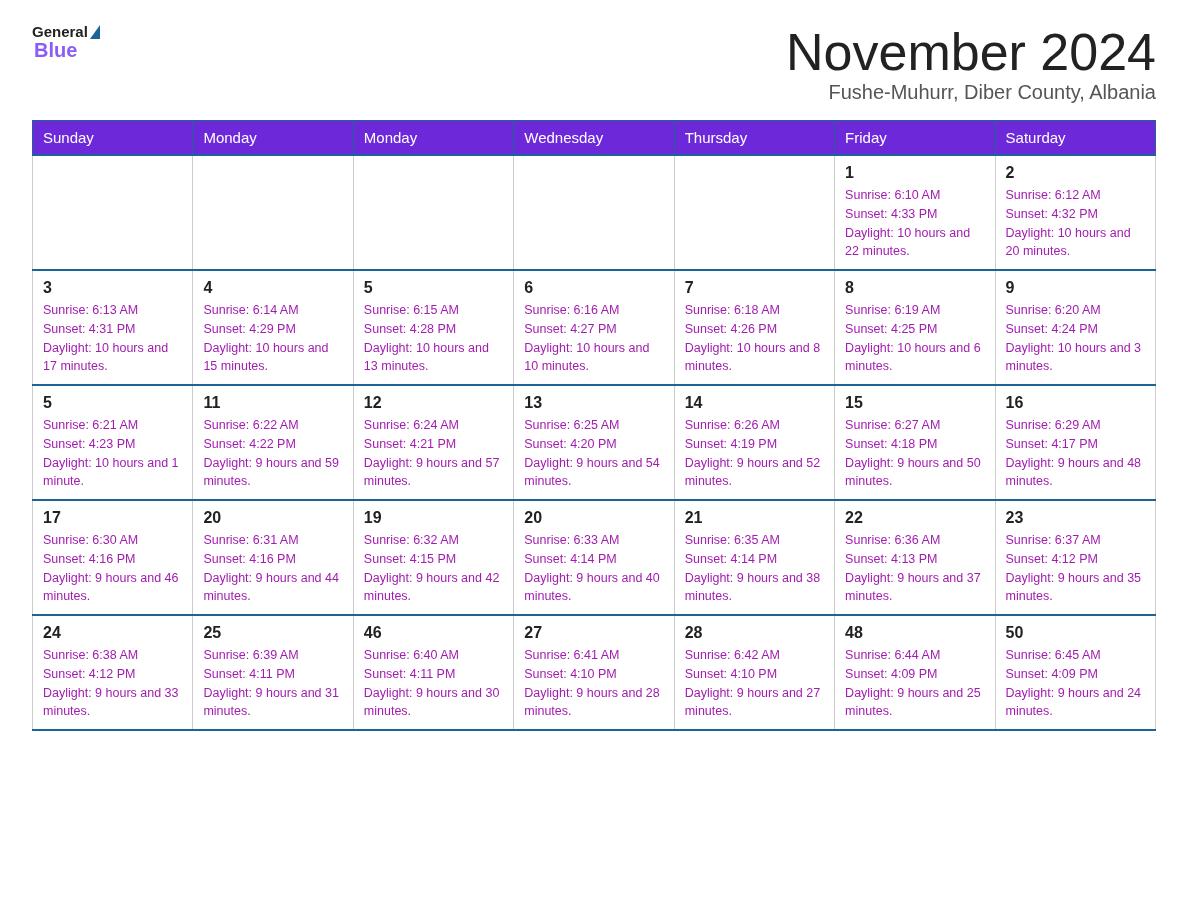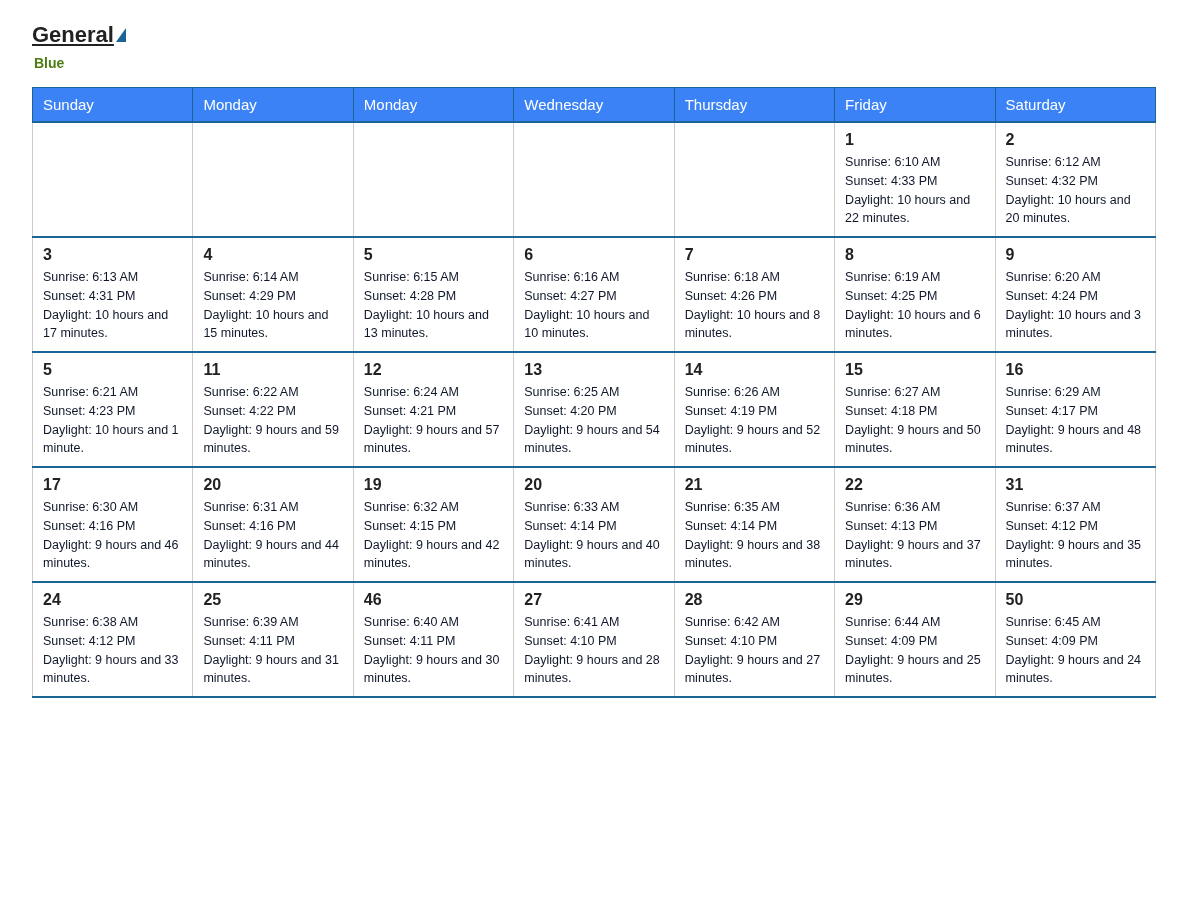--- a/index.html
+++ b/index.html
@@ -16,64 +16,62 @@
       margin-bottom: 16px;
     }
     .logo {
       display: flex;
       flex-direction: column;
       align-items: flex-start;
     }
     .logo-text {
       display: flex;
       align-items: center;
-      font-size: 22px;
+      font-size: 15px;
       font-weight: bold;
       color: #222;
       line-height: 1;
-      text-decoration: underline;
     }
     .logo-general { color: #222; }
     .logo-triangle {
       display: inline-block;
       width: 0;
       height: 0;
       border-left: 10px solid transparent;
       border-bottom: 14px solid #1a6496;
       margin-left: 2px;
       margin-right: 1px;
       vertical-align: middle;
     }
     .logo-subtext {
-      color: #4d7c0f;
-      font-size: 14px;
+      color: #8b5cf6;
+      font-size: 20px;
       font-weight: bold;
       margin-left: 2px;
-      margin-top: 9px;
     }
     .title-block {
       text-align: right;
     }
     .month-title {
       font-size: 52px;
       font-weight: normal;
       color: #222;
       line-height: 1.1;
     }
     .location-title {
       font-size: 20px;
       color: #555;
     }
     .calendar {
       width: 100%;
       border-collapse: collapse;
       border: 1px solid #ccc;
     }
     .calendar th {
-      background: #3b82f6;
+      background: #6d28d9;
       color: #fff;
       font-size: 15px;
       font-weight: normal;
       padding: 8px 10px;
       text-align: left;
       border: 1px solid #1a6496;
     }
     .calendar td {
       vertical-align: top;
       padding: 8px 10px;
@@ -84,40 +82,44 @@
       color: #222;
     }
     .day-number {
       font-size: 16px;
       font-weight: bold;
       color: #222;
       display: block;
       margin-bottom: 4px;
     }
     .day-info {
-      color: #0f172a;
+      color: #a21caf;
       font-size: 12.5px;
       line-height: 1.5;
     }
     .empty-cell {
       background: #fff;
     }
     tr { border-bottom: 2px solid #1a6496; }
   </style>
 </head>
 <body>
 
 <div class="header">
   <div class="logo">
     <div class="logo-text">
       <span class="logo-general">General</span>
       <span class="logo-triangle"></span>
     </div>
     <span class="logo-subtext">Blue</span>
   </div>
+  <div class="title-block">
+    <div class="month-title">November 2024</div>
+    <div class="location-title">Fushe-Muhurr, Diber County, Albania</div>
+  </div>
 </div>
 
 <table class="calendar">
   <thead>
     <tr>
     <th>Sunday</th>
         <th>Monday</th>
         <th>Monday</th>
         <th>Wednesday</th>
         <th>Thursday</th>
@@ -220,21 +222,21 @@
         </td>
         <td>
           <span class="day-number">21</span>
           <div class="day-info">Sunrise: 6:35 AM<br>Sunset: 4:14 PM<br>Daylight: 9 hours and 38 minutes.</div>
         </td>
         <td>
           <span class="day-number">22</span>
           <div class="day-info">Sunrise: 6:36 AM<br>Sunset: 4:13 PM<br>Daylight: 9 hours and 37 minutes.</div>
         </td>
         <td>
-          <span class="day-number">31</span>
+          <span class="day-number">23</span>
           <div class="day-info">Sunrise: 6:37 AM<br>Sunset: 4:12 PM<br>Daylight: 9 hours and 35 minutes.</div>
         </td>
       </tr>
       <tr>
         <td>
           <span class="day-number">24</span>
           <div class="day-info">Sunrise: 6:38 AM<br>Sunset: 4:12 PM<br>Daylight: 9 hours and 33 minutes.</div>
         </td>
         <td>
           <span class="day-number">25</span>
@@ -246,21 +248,21 @@
         </td>
         <td>
           <span class="day-number">27</span>
           <div class="day-info">Sunrise: 6:41 AM<br>Sunset: 4:10 PM<br>Daylight: 9 hours and 28 minutes.</div>
         </td>
         <td>
           <span class="day-number">28</span>
           <div class="day-info">Sunrise: 6:42 AM<br>Sunset: 4:10 PM<br>Daylight: 9 hours and 27 minutes.</div>
         </td>
         <td>
-          <span class="day-number">29</span>
+          <span class="day-number">48</span>
           <div class="day-info">Sunrise: 6:44 AM<br>Sunset: 4:09 PM<br>Daylight: 9 hours and 25 minutes.</div>
         </td>
         <td>
           <span class="day-number">50</span>
           <div class="day-info">Sunrise: 6:45 AM<br>Sunset: 4:09 PM<br>Daylight: 9 hours and 24 minutes.</div>
         </td>
       </tr>
     </tbody>
 </table>
 

